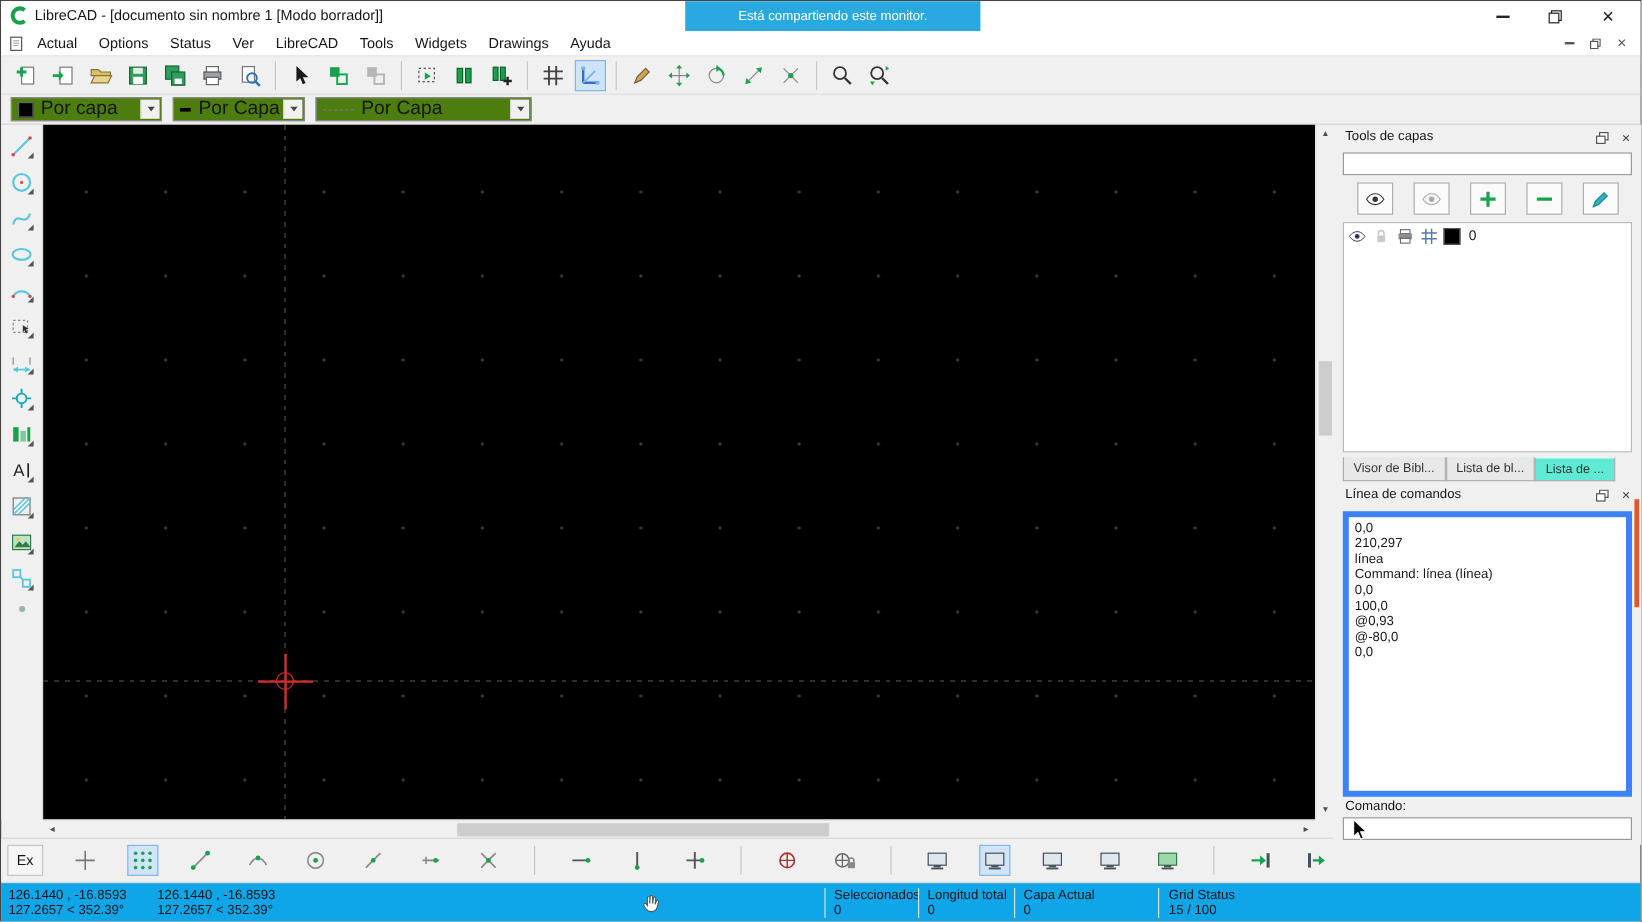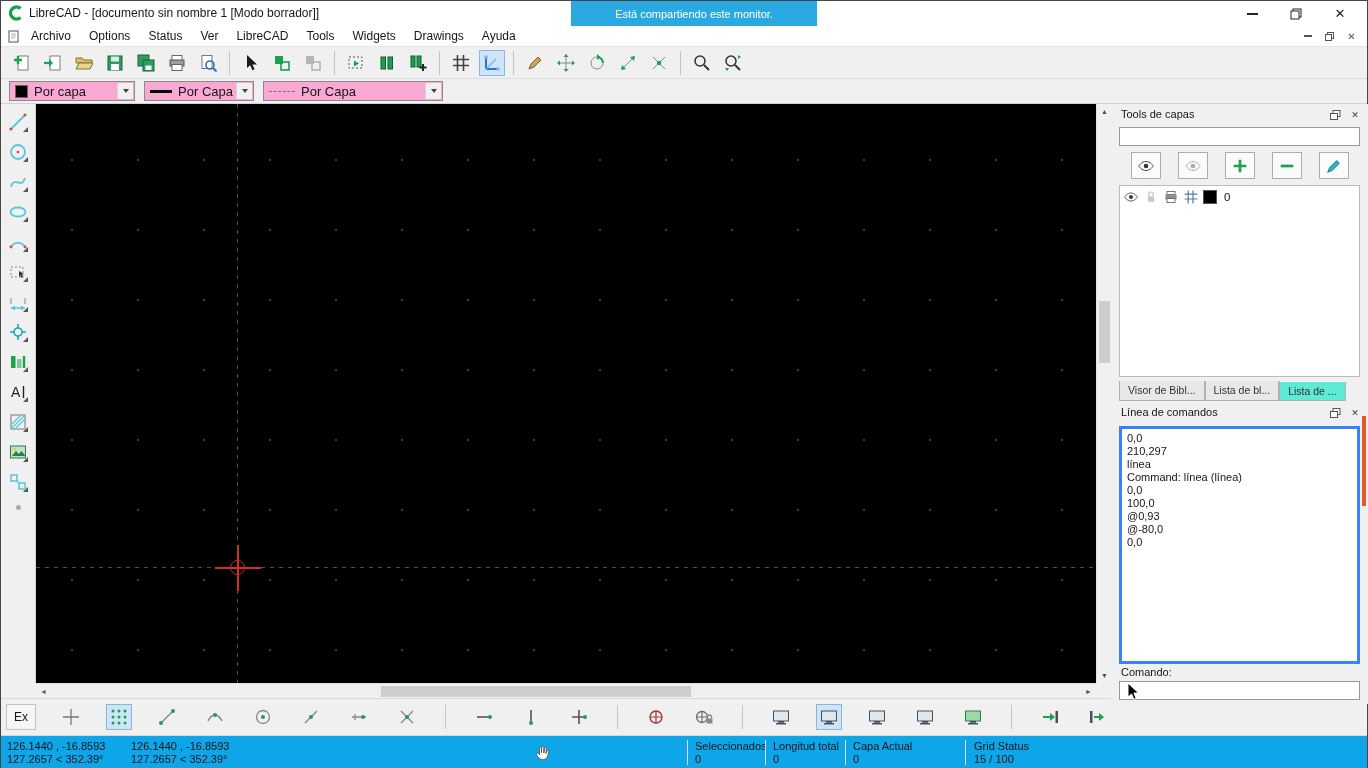--- a/index.html
+++ b/index.html
@@ -29,22 +29,22 @@
   
   #main-toolbar{position:absolute;left:0;top:45px;right:0;height:33px;background:#f0f0f0;
     border-top:1px solid #e6e6e6;border-bottom:1px solid #dcdcdc;display:flex;align-items:center;padding-left:8px;gap:5px}
   .ti{width:26px;height:26px;display:flex;align-items:center;justify-content:center;position:relative;border:1px solid transparent}
   .ti.pressed{background:#cfe4f7;border-color:#88b6de}
   .tsep{width:1px;height:24px;background:#c6c6c6;margin:0 3px}
 
   
   #pen-toolbar{position:absolute;left:0;top:78px;right:0;height:25px;background:#f0f0f0;border-bottom:1px solid #d2d2d2;
     display:flex;align-items:center;padding-left:8px;gap:9px}
-  .combo{height:20px;background:#f9a8d4;border:1px solid #8a8a8a;display:flex;align-items:center;
-    padding:0 20px 0 5px;position:relative;font-size:13px;white-space:nowrap}
+  .combo{height:20px;background:#4d7c0f;border:1px solid #8a8a8a;display:flex;align-items:center;
+    padding:0 20px 0 5px;position:relative;font-size:16px;white-space:nowrap}
   .carr{position:absolute;right:1px;top:1px;bottom:1px;width:16px;display:flex;align-items:center;justify-content:center;
     background:#f1f1f1;border-left:1px solid #d6d6d6}
   .carr span{width:0;height:0;border-left:3.5px solid transparent;border-right:3.5px solid transparent;border-top:4px solid #444}
   .swatch-black{width:13px;height:13px;background:#000;border:1px solid #666;margin-right:6px}
   .width-line{width:26px;height:3px;background:#000;margin-right:6px}
   .dash-line{width:26px;height:0;border-top:1px dashed #777;margin-right:6px}
 
   
   #left-toolbar{position:absolute;left:0;top:103px;width:35px;height:579px;background:#f0f0f0;border-right:1px solid #d4d4d4;
     display:flex;flex-direction:column;align-items:center;padding-top:5px;gap:4px}
@@ -88,21 +88,21 @@
   #layer-list{position:absolute;left:8px;top:81px;width:241px;height:192px;background:#fff;border:1px solid #bbb}
   .layer-row{display:flex;align-items:center;gap:4px;padding:2px 3px;height:22px}
   .layer-name{font-size:11.5px;margin-left:3px}
   .layer-swatch{width:14px;height:14px;background:#000;border:1px solid #555}
 
   #dock-tabs{position:absolute;left:8px;top:277px;display:flex}
   .dtab{height:20px;padding:3px 8px 0 8px;font-size:10.5px;background:#e8e8e8;border:1px solid #b0b0b0;border-top:none;
     white-space:nowrap;color:#333}
   .dtab.active{background:#5eead4;border-top:1px solid #fff}
 
-  #cmd-history{position:absolute;left:8px;top:322px;width:241px;height:238px;background:#fff;border:3px solid #3b82f6;
+  #cmd-history{position:absolute;left:8px;top:322px;width:241px;height:238px;background:#fff;border:5px solid #3b82f6;
     padding:3px 5px;font-size:11px;line-height:13px;overflow:hidden}
   #cmd-history div{white-space:nowrap}
   #cmd-prompt{position:absolute;left:10px;top:562px;font-size:11px}
   #cmd-input{position:absolute;left:8px;top:577px;width:241px;height:19px;border:1px solid #999;background:#fff;
     font-family:"Liberation Sans",sans-serif;font-size:11px;padding:0 3px}
 
   #orange-strip{position:absolute;left:1361px;top:415px;width:4px;height:90px;background:#e4572b}
 
   
   #bottom-toolbar{position:absolute;left:0;top:697px;width:1110px;height:37px;background:#f0f0f0;border-top:1px solid #d8d8d8;
@@ -151,21 +151,21 @@
     </div>
   </div>
 
   <div id="menubar">
     <span id="child-window-icon">
       <svg width="13" height="13" viewBox="0 0 13 13">
           <rect x="2" y="1" width="9" height="11" fill="#fff" stroke="#555"></rect>
           <path d="M4 4h5M4 6h5M4 8h4" stroke="#999" stroke-width="0.8"></path>
         </svg>
     </span>
-    <span class="menu-item">Archivo</span>
+    <span class="menu-item">Actual</span>
     <span class="menu-item">Options</span>
     <span class="menu-item">Status</span>
     <span class="menu-item">Ver</span>
     <span class="menu-item">LibreCAD</span>
     <span class="menu-item">Tools</span>
     <span class="menu-item">Widgets</span>
     <span class="menu-item">Drawings</span>
     <span class="menu-item">Ayuda</span>
     <div id="child-controls">
       <div class="cbtn">

